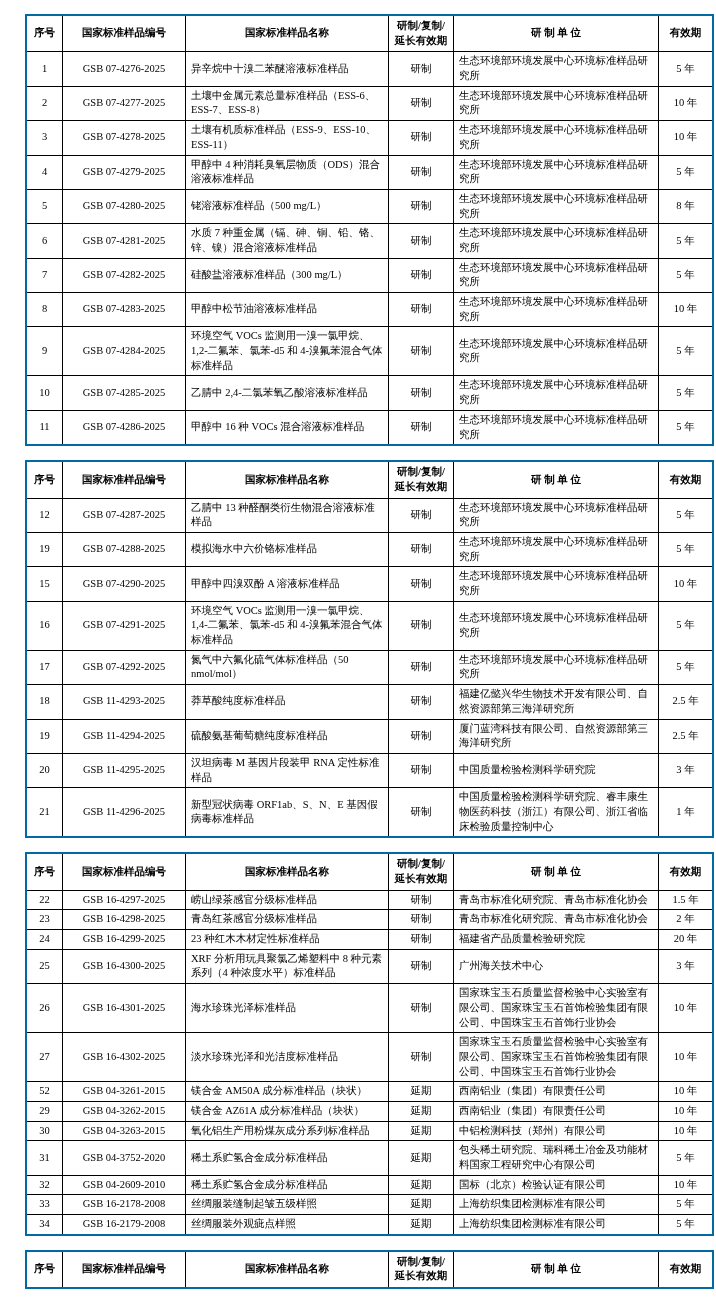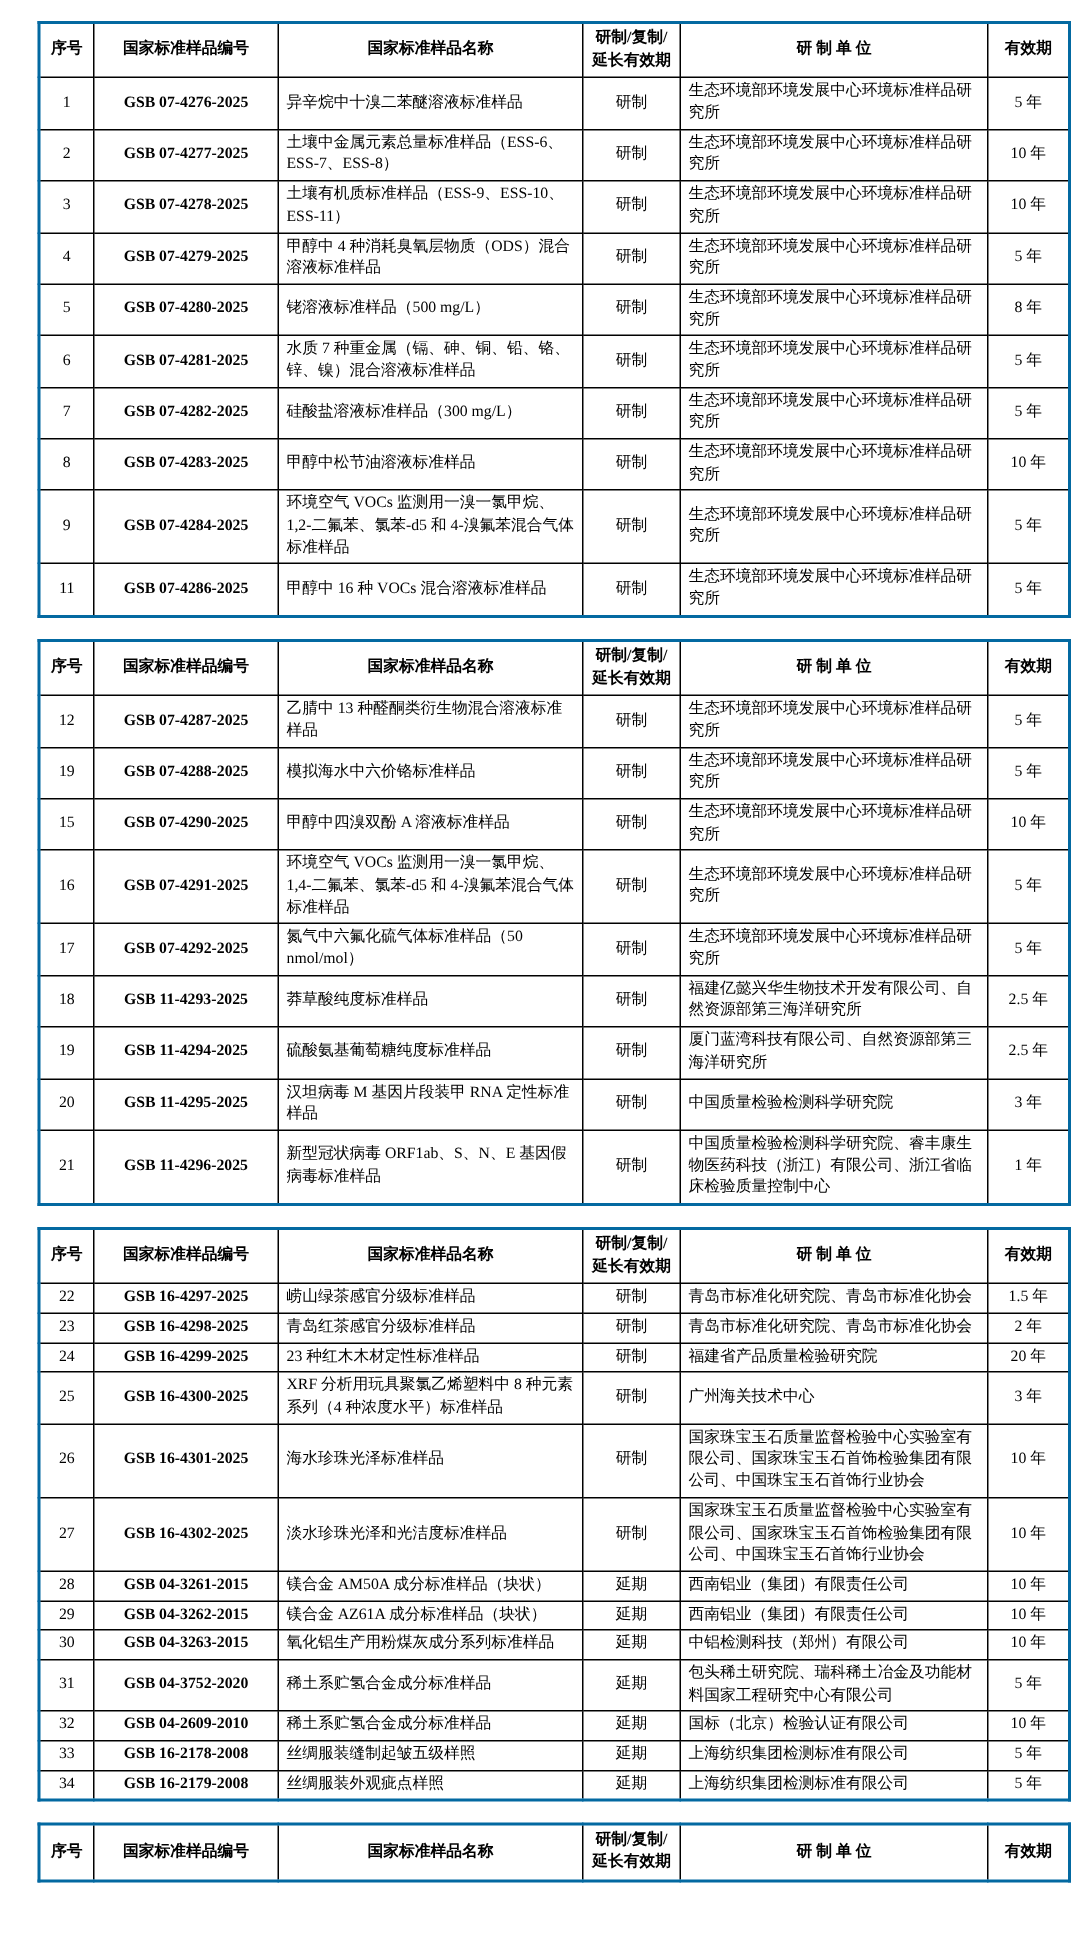--- a/index.html
+++ b/index.html
@@ -41,21 +41,21 @@
     white-space: pre-line;
     padding: 3px 2px;
   }
   
   .col-index     { width: 31px;  text-align: center; }
   .col-code      { width: 118px; text-align: center; }
   .col-name      { width: 198px; text-align: left; }
   .col-type      { width: 60px;  text-align: center; }
   .col-developer { width: 200px; text-align: left; }
   .col-validity  { width: 49px;  text-align: center; }
-  td.col-code { white-space: nowrap; font-weight: bold; }
+  td.col-code { white-space: nowrap; }
 </style>
 </head>
 <body>
 
 <div class="page">
   <table class="std-table">
       <thead>
         <tr>
           <th class="col-index">序号</th>
           <th class="col-code">国家标准样品编号</th>
@@ -133,20 +133,28 @@
         </tr>
         <tr>
           <td class="col-index">9</td>
           <td class="col-code">GSB 07-4284-2025</td>
           <td class="col-name">环境空气 VOCs 监测用一溴一氯甲烷、1,2-二氟苯、氯苯-d5 和 4-溴氟苯混合气体标准样品</td>
           <td class="col-type">研制</td>
           <td class="col-developer">生态环境部环境发展中心环境标准样品研究所</td>
           <td class="col-validity">5 年</td>
         </tr>
         <tr>
+          <td class="col-index">10</td>
+          <td class="col-code">GSB 07-4285-2025</td>
+          <td class="col-name">乙腈中 2,4-二氯苯氧乙酸溶液标准样品</td>
+          <td class="col-type">研制</td>
+          <td class="col-developer">生态环境部环境发展中心环境标准样品研究所</td>
+          <td class="col-validity">5 年</td>
+        </tr>
+        <tr>
           <td class="col-index">11</td>
           <td class="col-code">GSB 07-4286-2025</td>
           <td class="col-name">甲醇中 16 种 VOCs 混合溶液标准样品</td>
           <td class="col-type">研制</td>
           <td class="col-developer">生态环境部环境发展中心环境标准样品研究所</td>
           <td class="col-validity">5 年</td>
         </tr>
       </tbody>
     </table>
   <table class="std-table">
@@ -291,21 +299,21 @@
         </tr>
         <tr>
           <td class="col-index">27</td>
           <td class="col-code">GSB 16-4302-2025</td>
           <td class="col-name">淡水珍珠光泽和光洁度标准样品</td>
           <td class="col-type">研制</td>
           <td class="col-developer">国家珠宝玉石质量监督检验中心实验室有限公司、国家珠宝玉石首饰检验集团有限公司、中国珠宝玉石首饰行业协会</td>
           <td class="col-validity">10 年</td>
         </tr>
         <tr>
-          <td class="col-index">28</td>
+          <td class="col-index">52</td>
           <td class="col-code">GSB 04-3261-2015</td>
           <td class="col-name">镁合金 AM50A 成分标准样品（块状）</td>
           <td class="col-type">延期</td>
           <td class="col-developer">西南铝业（集团）有限责任公司</td>
           <td class="col-validity">10 年</td>
         </tr>
         <tr>
           <td class="col-index">29</td>
           <td class="col-code">GSB 04-3262-2015</td>
           <td class="col-name">镁合金 AZ61A 成分标准样品（块状）</td>

